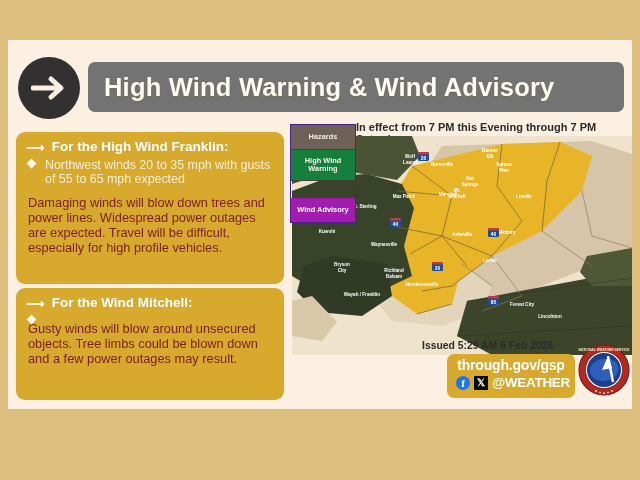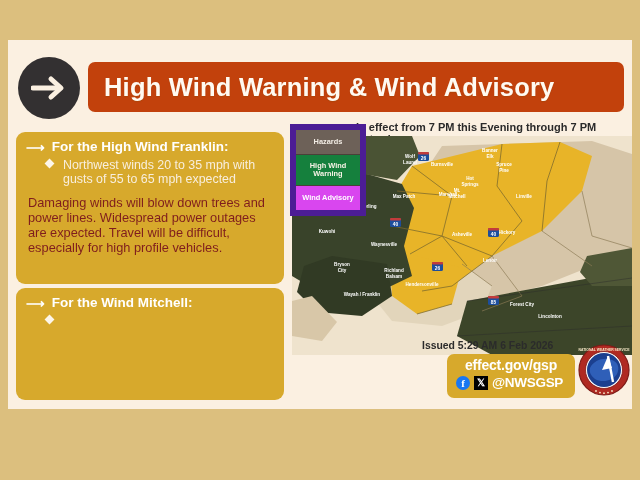--- a/index.html
+++ b/index.html
@@ -18,21 +18,21 @@
 
   
   .arrow-badge{
     position:absolute;left:18px;top:57px;width:62px;height:62px;
     border-radius:50%;background:#333031;
   }
   .arrow-badge svg{position:absolute;left:13px;top:17px;}
 
   .title-bar{
     position:absolute;left:88px;top:62px;width:536px;height:50px;
-    background:#c2410c;border-radius:7px;
+    background:#737373;border-radius:7px;
     display:flex;align-items:center;
   }
   .title-bar .ttl{
     color:#fffaf2;font-size:25.5px;font-weight:bold;
     letter-spacing:.2px;padding-left:16px;
     text-shadow:0 1px 1px rgba(120,80,0,.25);
   }
 
   
   .panel{
@@ -47,21 +47,21 @@
     padding:7px 10px 0 10px;
   }
   .panel .hdrow .arw{
     color:#ffffff;font-size:13px;font-weight:bold;line-height:15px;
     flex:0 0 auto;padding-top:1px;
   }
   .panel .hdrow .hdtxt{
     font-size:13.5px;font-weight:bold;line-height:15px;color:#ffffff;
   }
   .panel ul{
-    list-style:none;margin:3px 0 0 0;padding:0 10px 0 30px;
+    list-style:none;margin:3px 0 0 0;padding:0 10px 0 12px;
   }
   .panel li{
     position:relative;font-size:12.4px;line-height:14.4px;
     color:#f8eedd;margin-bottom:1px;padding-left:17px;
   }
   .panel li .dia{
     position:absolute;left:0;top:2px;width:7px;height:7px;
     background:#fdf6e9;transform:rotate(45deg);
   }
   .panel .para{
@@ -77,31 +77,31 @@
   .map svg{display:block;}
 
   .map-title{
     position:absolute;left:356px;top:121px;
     font-size:11px;font-weight:bold;color:#2a2a2a;
   }
 
   
   .legend{
     position:absolute;left:290px;top:124px;width:64px;
-    border:6px solid #4c1d95;z-index:6;
+    border:1px solid #4c1d95;z-index:6;
     font-size:7.4px;text-align:center;
   }
   .legend .lg{
     display:flex;align-items:center;justify-content:center;
     line-height:8.4px;padding:2px 2px;
   }
   .legend .lg-hdr{background:#6d6158;color:#f2ece4;height:20px;font-weight:bold;}
   .legend .lg-warn{background:#15803d;color:#f7f2e6;height:26px;
       border-top:1px solid #4a4038;border-bottom:1px solid #4a4038;font-weight:bold;}
-  .legend .lg-adv{background:#d946ef;color:#ffffff;height:20px;font-weight:bold;}
+  .legend .lg-adv{background:#a21caf;color:#ffffff;height:20px;font-weight:bold;margin-top:17px;}
 
   
   .issued{
     position:absolute;left:422px;top:340px;
     font-size:10.4px;font-weight:bold;color:#2b2b2b;
   }
   .url-pill{
     position:absolute;left:447px;top:354px;width:128px;height:44px;
     background:#d7a92c;border-radius:7px;
   }
@@ -155,20 +155,21 @@
   </div>
 
   <div class="panel" id="panel-advisory">
     <div class="hdrow">
       <span class="arw">⟶</span>
       <span class="hdtxt">For the Wind Mitchell:</span>
     </div>
     <ul>
       <li><span class="dia"></span></li>
     </ul>
+    <div class="para">Gusty winds will blow around unsecured objects. Tree limbs could be blown down and a few power outages may result.</div>
   </div>
 
   <div class="map-title">In effect from 7 PM this Evening through 7 PM Saturday</div>
 
   <div class="map">
     <svg width="340" height="219" viewBox="0 0 340 219">
       <rect x="0" y="0" width="340" height="219" fill="#efe3cd"></rect>
 
       <path d="M150,10 L300,5 L340,18 L340,120 L300,130 L250,150 L190,165
                L160,150 L140,120 L120,80 L130,40 Z" fill="#d6c5a8"></path>
@@ -269,27 +270,27 @@
 
   <div class="legend">
     <div class="lg lg-hdr">Hazards</div>
     <div class="lg lg-warn">High Wind Warning</div>
     <div class="lg lg-adv">Wind Advisory</div>
   </div>
 
   <div class="issued">Issued 5:29 AM 6 Feb 2026</div>
 
   <div class="url-pill">
-    <div class="u1">effect.gov/gsp</div>
+    <div class="u1">through.gov/gsp</div>
     <div class="row2">
       <span class="fb">f</span>
       <span class="xicon">
           <span>𝕏</span>
         </span>
-      <span class="handle">@NWSGSP</span>
+      <span class="handle">@WEATHER</span>
     </div>
   </div>
 
   <div class="nws-logo">
     <svg width="52" height="52" viewBox="0 0 52 52">
       <circle cx="26" cy="26" r="25" fill="#b02a22"></circle>
       <circle cx="26" cy="26" r="18.5" fill="#ffffff"></circle>
       <circle cx="26" cy="26" r="17" fill="#1b3f8f"></circle>
       <path d="M12,24 C16,16 26,13 34,16 C40,18 42,24 39,30 C35,37 24,39 17,35 C13,32 11,28 12,24 Z" fill="#2f5fb8"></path>
       <path d="M30,12 L35,38" stroke="#ffffff" stroke-width="2.4" fill="none"></path>

